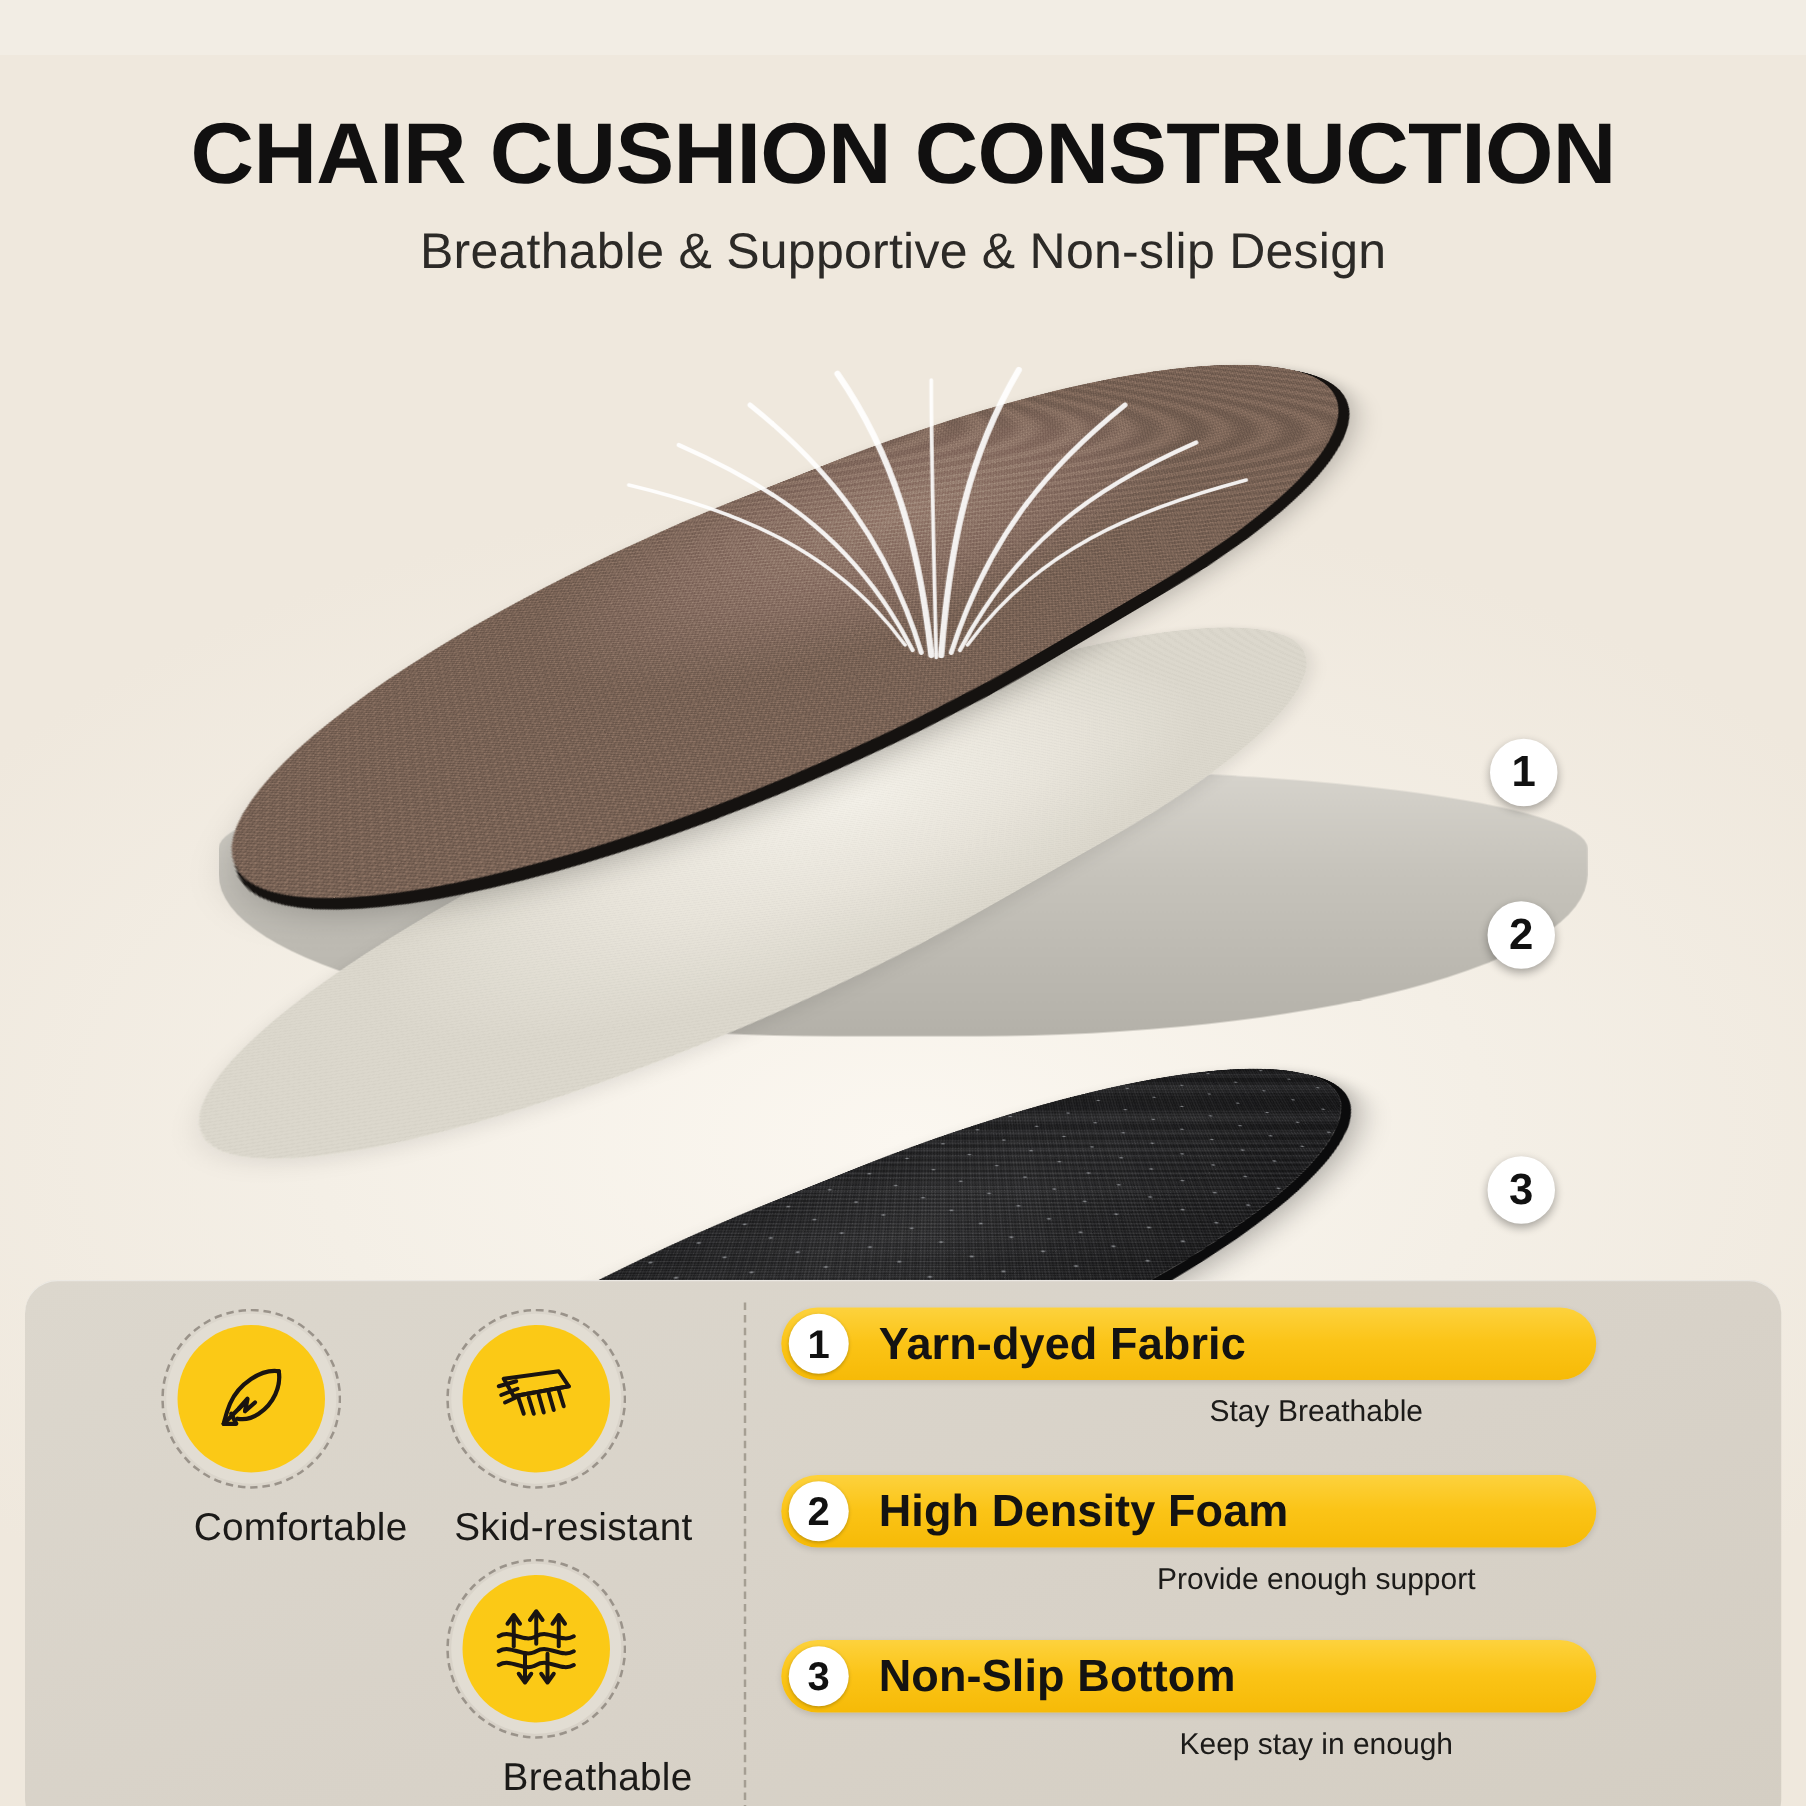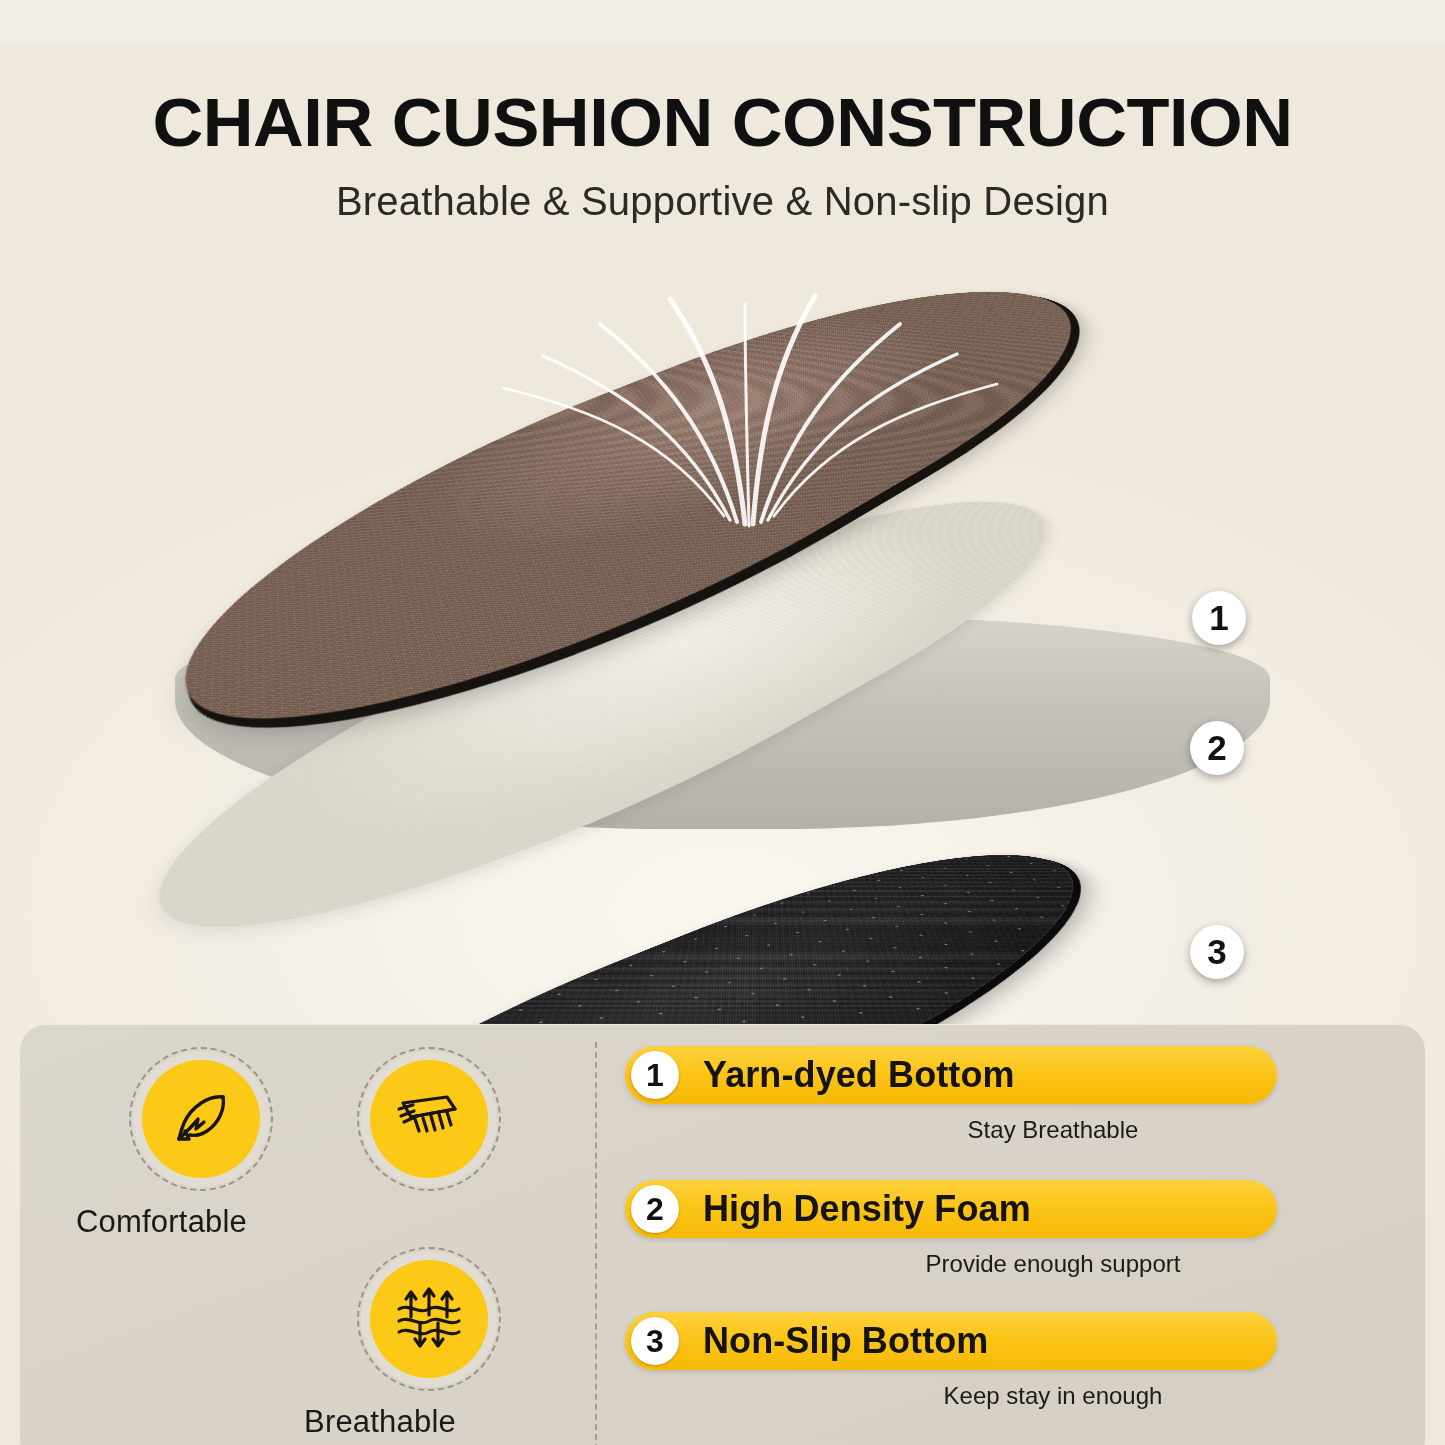--- a/index.html
+++ b/index.html
@@ -132,21 +132,21 @@
     border-radius:26px;
     box-shadow:0 1px 0 rgba(255,255,255,.45) inset;
   }
   .divider{
     position:absolute;left:575px;top:18px;width:0;height:408px;
     border-left:2px dashed #9d968a;opacity:.85;
   }
 
   
   .grid{position:absolute;left:48px;top:28px;width:510px;height:395px;}
-  .cell{position:absolute;width:250px;text-align:left;}
+  .cell{position:absolute;width:250px;text-align:right;}
   .cell.r0{top:8px;} .cell.r1{top:208px;}
   .cell.c0{left:8px;} .cell.c1{left:236px;}
   .circ{
     position:relative;width:118px;height:118px;margin:0 auto;
     border-radius:50%;background:#fbc916;
     display:flex;align-items:center;justify-content:center;
     box-shadow:0 0 0 9px #e2ddd3, 0 0 0 10px rgba(0,0,0,0);
   }
   .circ::after{
     content:"";position:absolute;left:-13px;top:-13px;right:-13px;bottom:-13px;
@@ -277,20 +277,21 @@
               <path d="M11 39 L 24 33"></path>
               <path d="M22 36 L 26 48"></path>
               <path d="M30 35 L 34 48"></path>
               <path d="M38 33 L 42 47"></path>
               <path d="M46 31 L 50 45"></path>
               <path d="M54 29 L 58 42"></path>
               <path d="M18 34 L 62 26"></path>
             </g>
           </svg>
         </div>
+        <div class="cap">Skid-resistant</div>
       </div>
 
 
       <div class="cell r1 c1">
         <div class="circ">
           <svg width="72" height="72" viewBox="0 0 72 72">
             <g fill="none" stroke="#1a1410" stroke-width="3.2" stroke-linecap="round" stroke-linejoin="round">
               <path d="M6 26 C 16 20, 26 32, 36 26 C 46 20, 56 32, 66 26"></path>
               <path d="M6 38 C 16 32, 26 44, 36 38 C 46 32, 56 44, 66 38"></path>
               <path d="M6 49 C 16 43, 26 55, 36 49 C 46 43, 56 55, 66 49"></path>
@@ -309,21 +310,21 @@
         </div>
         <div class="cap">Breathable</div>
       </div>
     </div>
 
     <div class="features">
 
       <div class="feat f1">
         <div class="pill">
           <div class="num">1</div>
-          <div class="ptxt">Yarn-dyed Bottom</div>
+          <div class="ptxt">Yarn-dyed Fabric</div>
         </div>
         <div class="sub">Stay Breathable</div>
       </div>
 
       <div class="feat f2">
         <div class="pill">
           <div class="num">2</div>
           <div class="ptxt">High Density Foam</div>
         </div>
         <div class="sub">Provide enough support</div>

